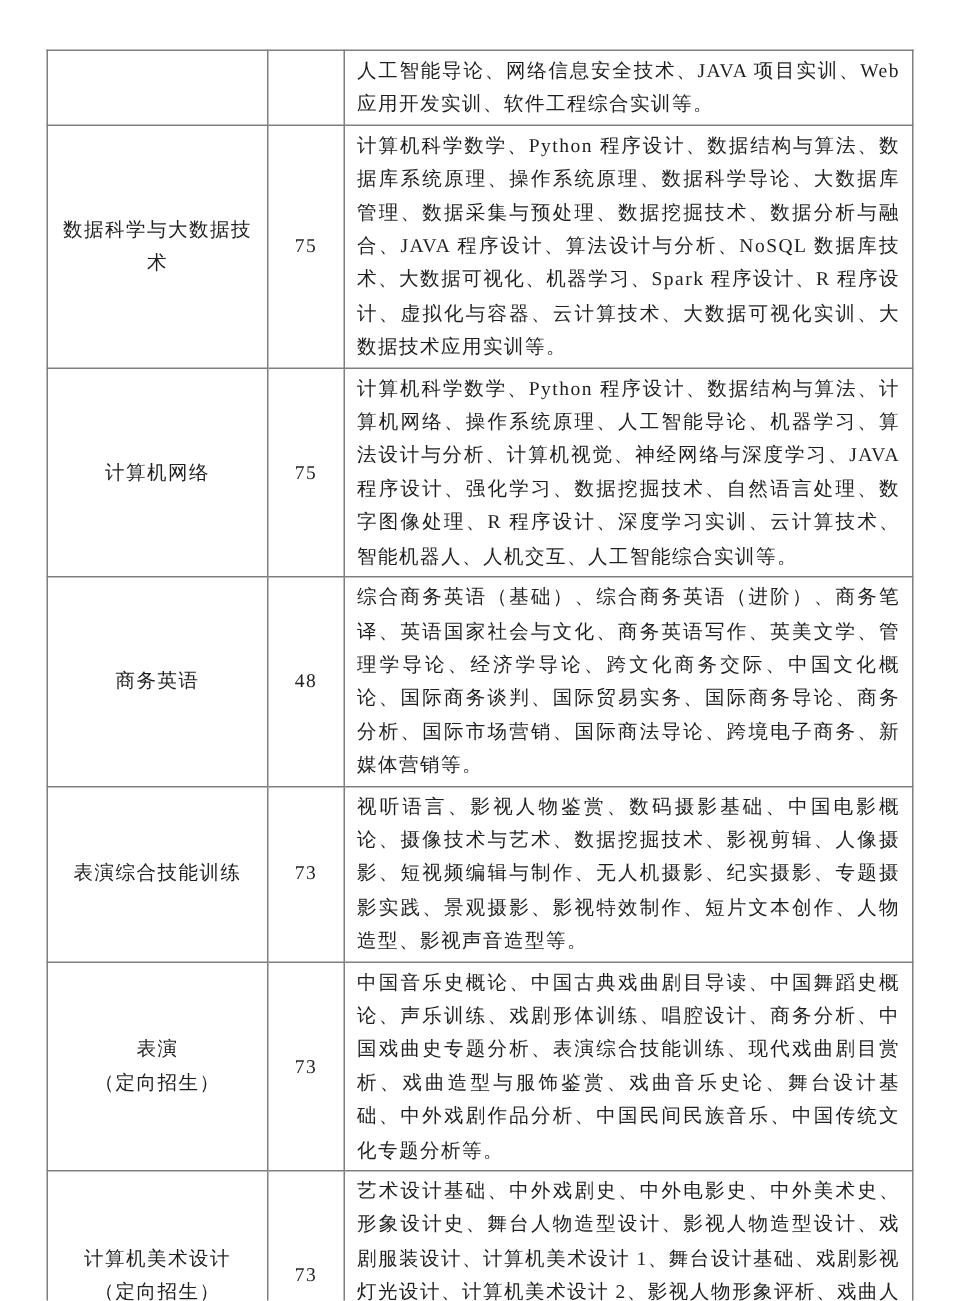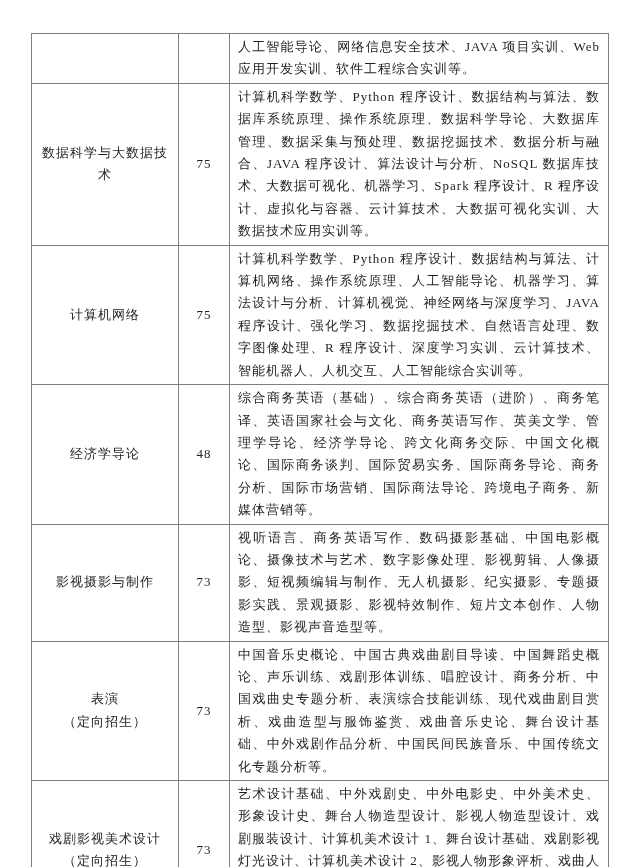--- a/index.html
+++ b/index.html
@@ -72,43 +72,43 @@
       </tr>
       <tr>
         <td class="major-cell">
           <span class="major-line">计算机网络</span>
         </td>
         <td class="credit-cell">75</td>
         <td class="courses-cell">计算机科学数学、Python 程序设计、数据结构与算法、计算机网络、操作系统原理、人工智能导论、机器学习、算法设计与分析、计算机视觉、神经网络与深度学习、JAVA 程序设计、强化学习、数据挖掘技术、自然语言处理、数字图像处理、R 程序设计、深度学习实训、云计算技术、智能机器人、人机交互、人工智能综合实训等。</td>
       </tr>
       <tr>
         <td class="major-cell">
-          <span class="major-line">经济学导论</span>
+          <span class="major-line">商务英语</span>
         </td>
         <td class="credit-cell">48</td>
         <td class="courses-cell">综合商务英语（基础）、综合商务英语（进阶）、商务笔译、英语国家社会与文化、商务英语写作、英美文学、管理学导论、经济学导论、跨文化商务交际、中国文化概论、国际商务谈判、国际贸易实务、国际商务导论、商务分析、国际市场营销、国际商法导论、跨境电子商务、新媒体营销等。</td>
       </tr>
       <tr>
         <td class="major-cell">
-          <span class="major-line">影视摄影与制作</span>
+          <span class="major-line">表演综合技能训练</span>
         </td>
         <td class="credit-cell">73</td>
-        <td class="courses-cell">视听语言、商务英语写作、数码摄影基础、中国电影概论、摄像技术与艺术、数字影像处理、影视剪辑、人像摄影、短视频编辑与制作、无人机摄影、纪实摄影、专题摄影实践、景观摄影、影视特效制作、短片文本创作、人物造型、影视声音造型等。</td>
+        <td class="courses-cell">视听语言、影视人物鉴赏、数码摄影基础、中国电影概论、摄像技术与艺术、数据挖掘技术、影视剪辑、人像摄影、短视频编辑与制作、无人机摄影、纪实摄影、专题摄影实践、景观摄影、影视特效制作、短片文本创作、人物造型、影视声音造型等。</td>
       </tr>
       <tr>
         <td class="major-cell">
           <span class="major-line">表演</span>
           <span class="major-line">（定向招生）</span>
         </td>
         <td class="credit-cell">73</td>
         <td class="courses-cell">中国音乐史概论、中国古典戏曲剧目导读、中国舞蹈史概论、声乐训练、戏剧形体训练、唱腔设计、商务分析、中国戏曲史专题分析、表演综合技能训练、现代戏曲剧目赏析、戏曲造型与服饰鉴赏、戏曲音乐史论、舞台设计基础、中外戏剧作品分析、中国民间民族音乐、中国传统文化专题分析等。</td>
       </tr>
       <tr>
         <td class="major-cell">
-          <span class="major-line">戏剧影视美术设计</span>
+          <span class="major-line">计算机美术设计</span>
           <span class="major-line">（定向招生）</span>
         </td>
         <td class="credit-cell">73</td>
         <td class="courses-cell">艺术设计基础、中外戏剧史、中外电影史、中外美术史、形象设计史、舞台人物造型设计、影视人物造型设计、戏剧服装设计、计算机美术设计 1、舞台设计基础、戏剧影视灯光设计、计算机美术设计 2、影视人物形象评析、戏曲人物形象评析、戏曲服装概论、美术基础技法训练、发型与毛发制作、文化产业项目管理等。</td>
       </tr>
     </tbody>
   </table>
 </div>
 
 </body></html>

